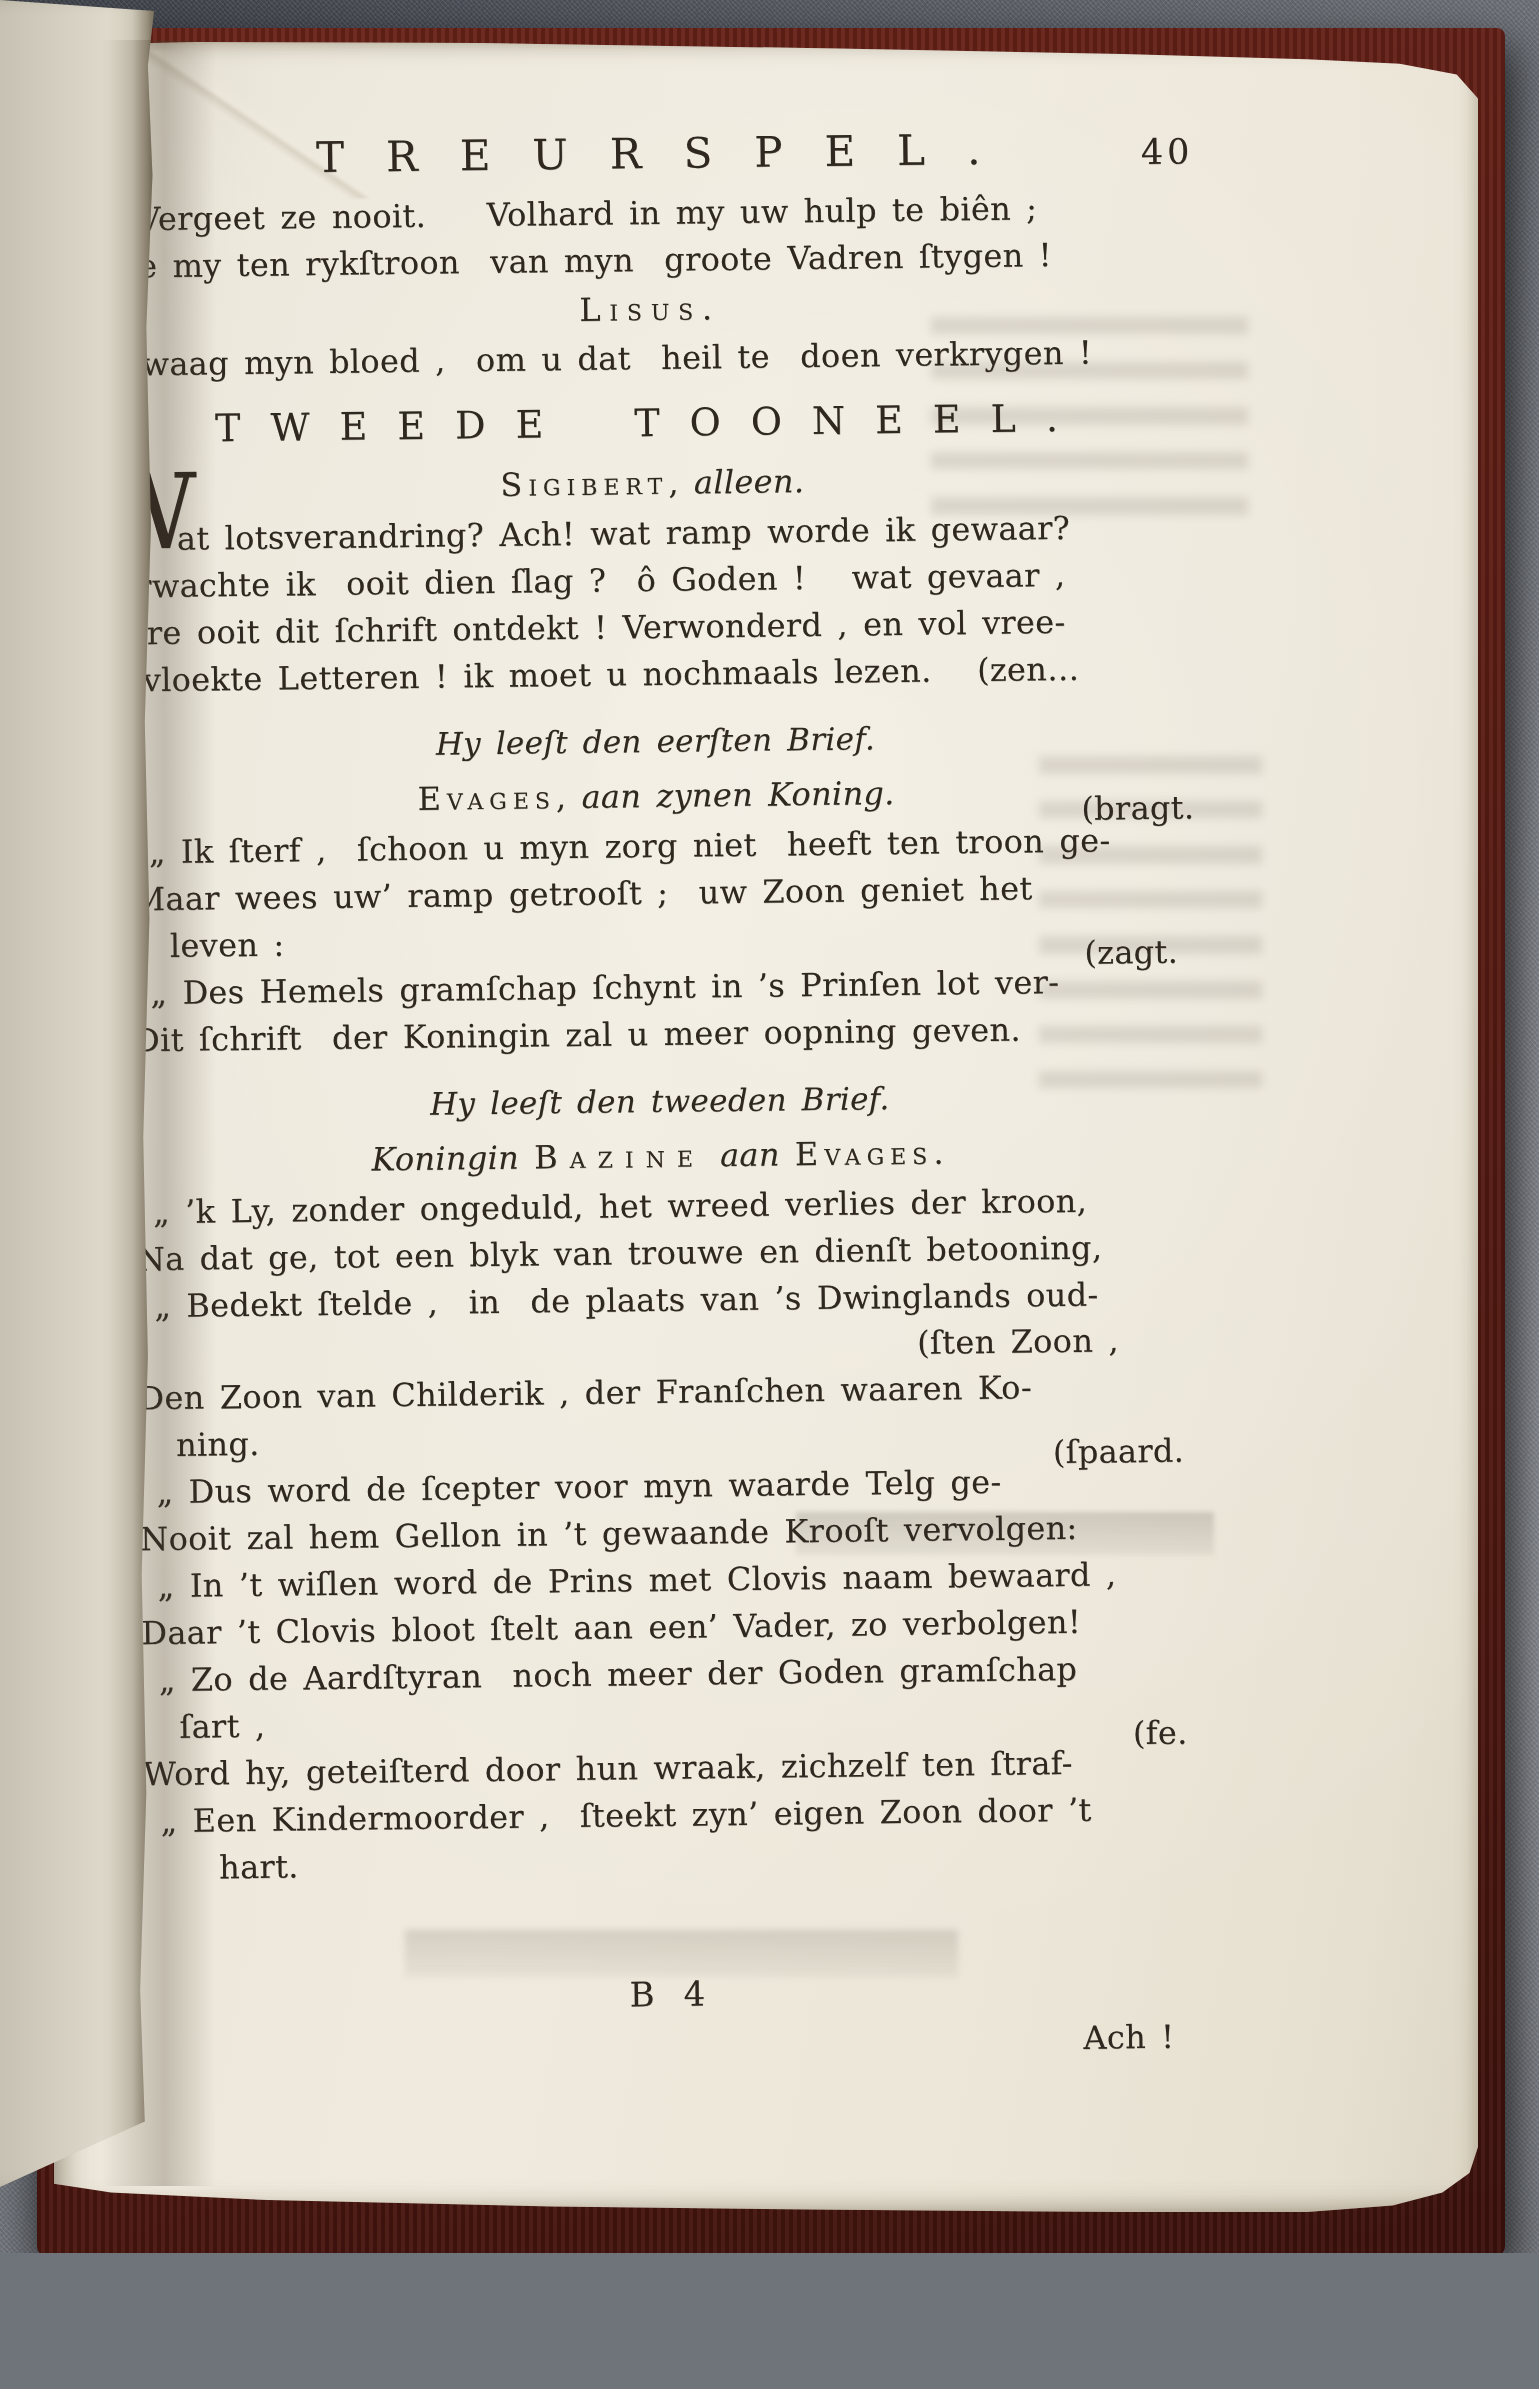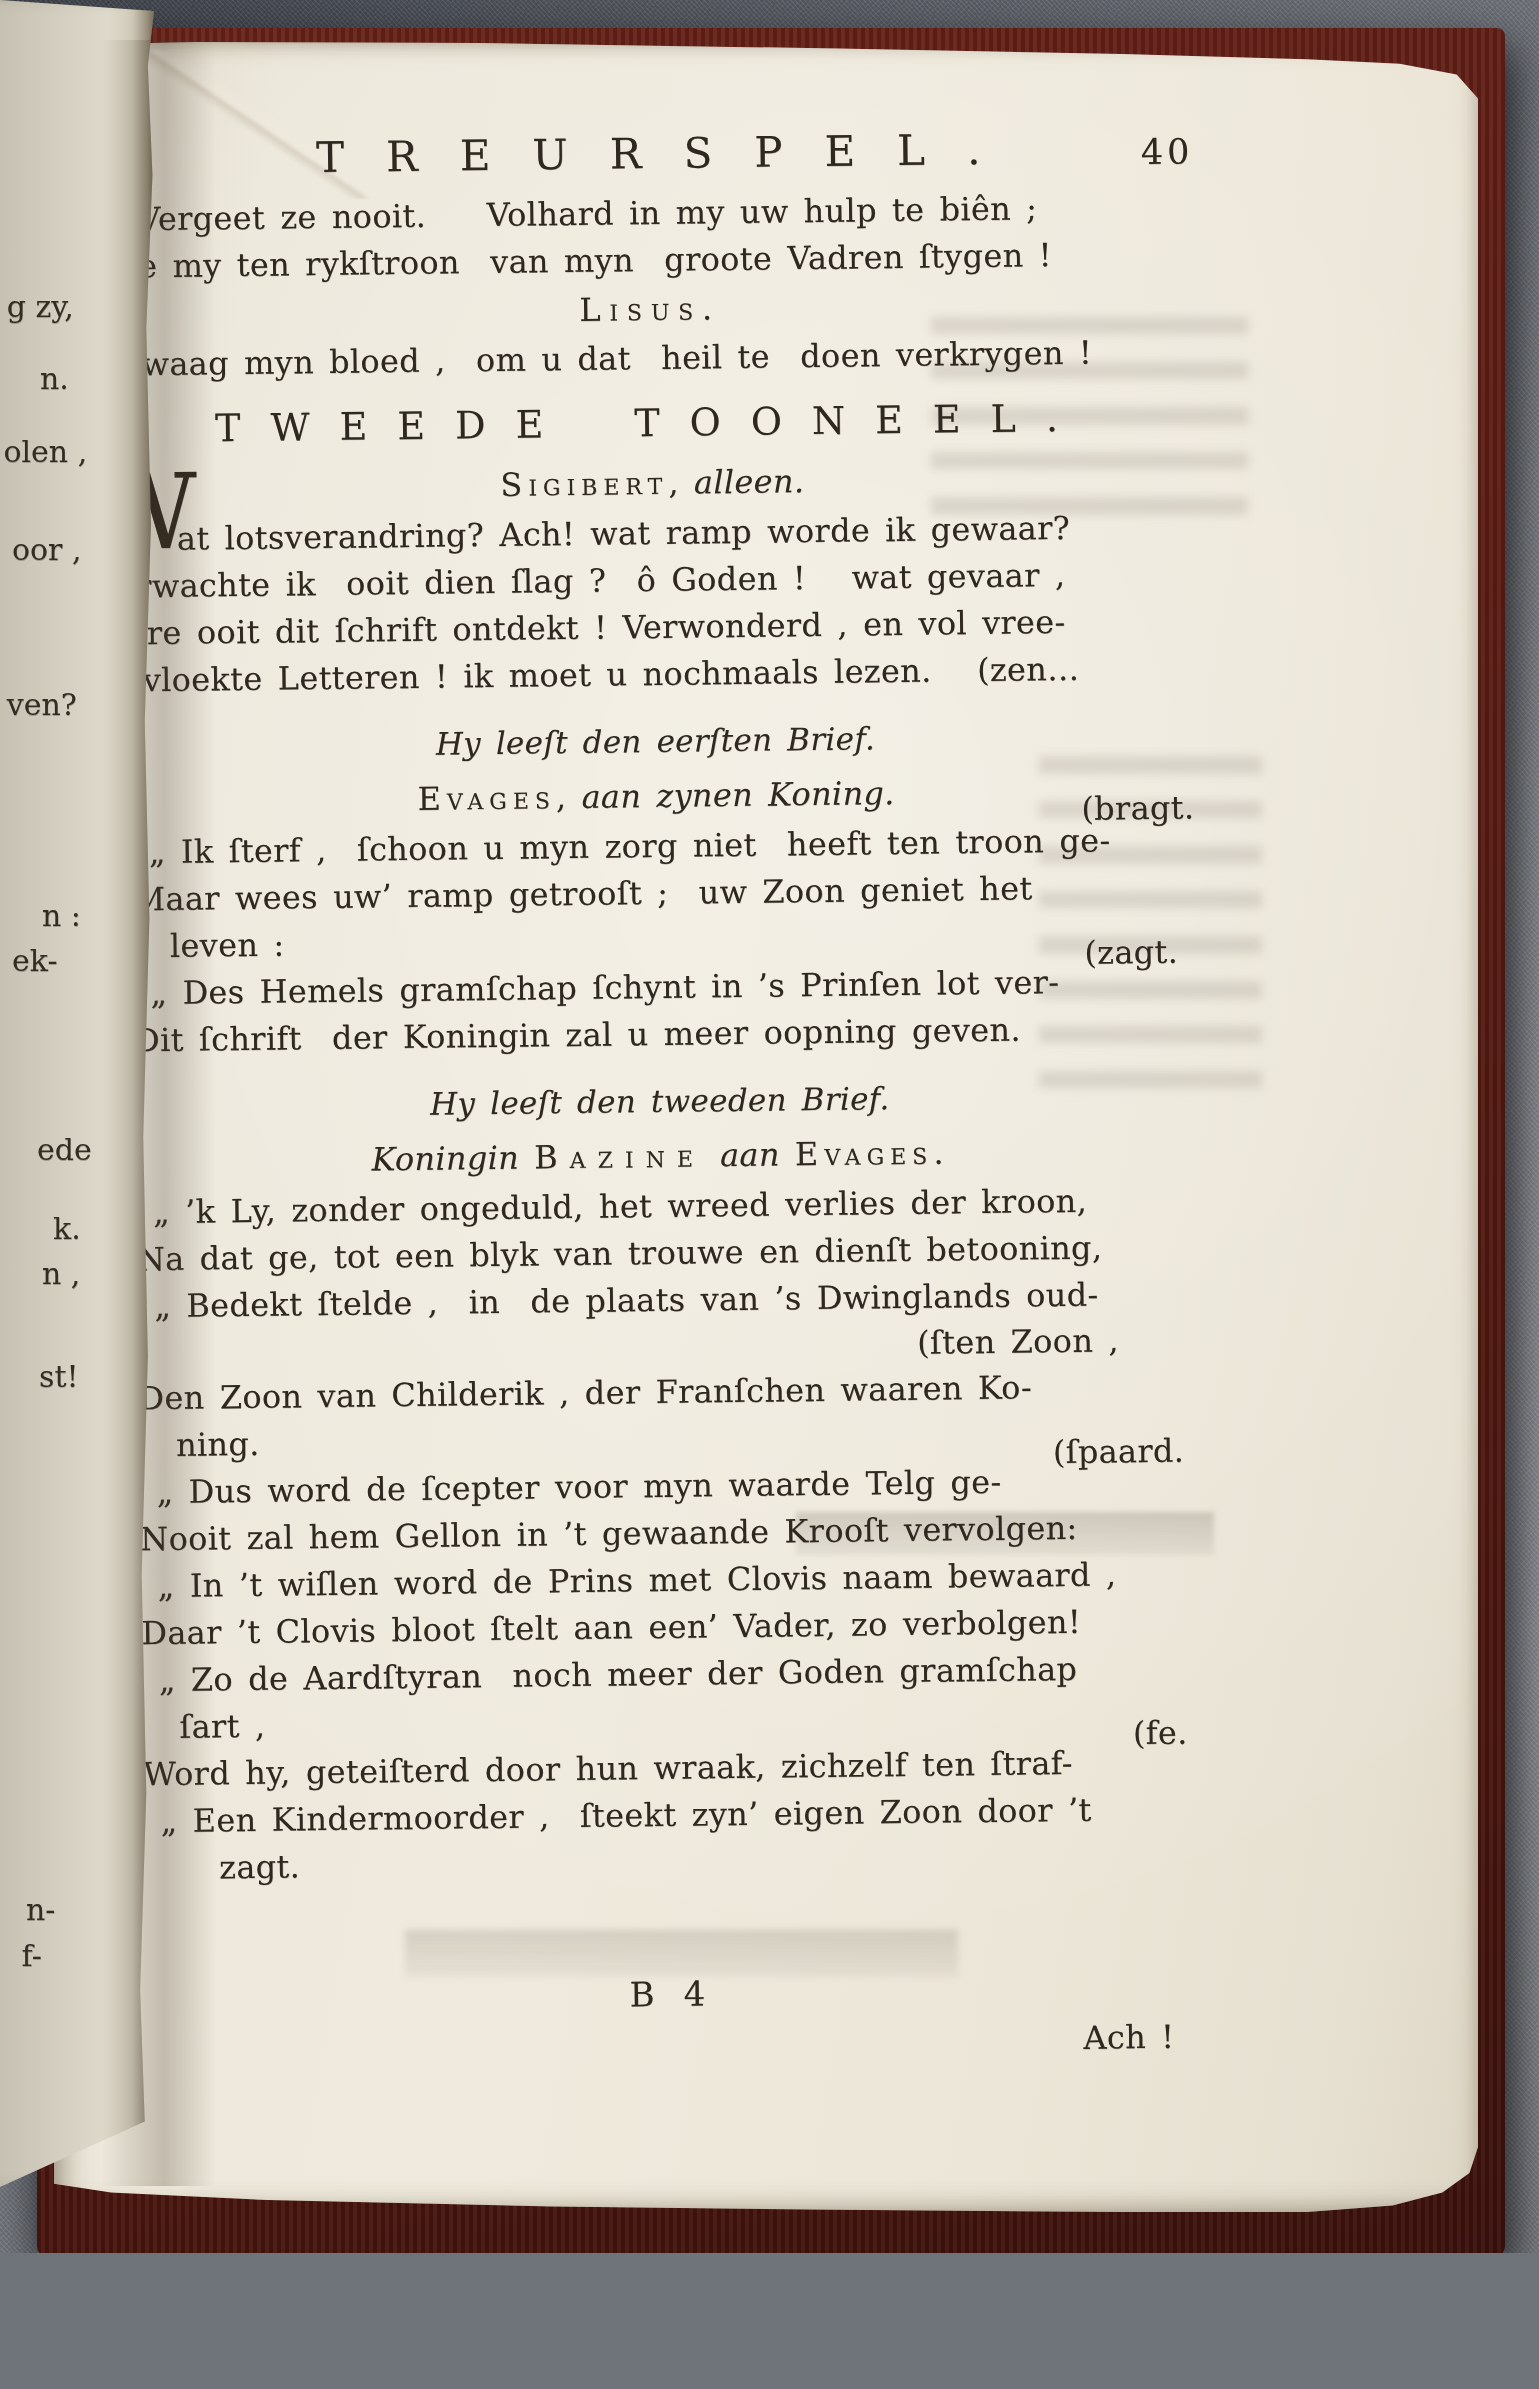--- a/index.html
+++ b/index.html
@@ -119,39 +119,24 @@
         <div class="line quote"><span>„ Den Zoon van Childerik , der Franſchen waaren Ko-</span></div>
         <div class="line turnover indent-2"><span>ning.</span><span class="tail drop">(ſpaard.</span></div>
         <div class="line quote indent-1"><span>„ Dus word de ſcepter voor myn waarde Telg ge-</span></div>
         <div class="line quote"><span>„ Nooit zal hem Gellon in ’t gewaande Krooſt vervolgen:</span></div>
         <div class="line quote indent-1"><span>„ In ’t wiſlen word de Prins met Clovis naam bewaard ,</span></div>
         <div class="line quote"><span>„ Daar ’t Clovis bloot ſtelt aan een’ Vader, zo verbolgen!</span></div>
         <div class="line quote indent-1"><span>„ Zo de Aardſtyran  noch meer der Goden gramſchap</span></div>
         <div class="line turnover indent-2"><span>ſart ,</span><span class="tail drop">(fe.</span></div>
         <div class="line quote"><span>„ Word hy, geteiſterd door hun wraak, zichzelf ten ſtraf-</span></div>
         <div class="line quote indent-1"><span>„ Een Kindermoorder ,  ſteekt zyn’ eigen Zoon door ’t</span></div>
-        <div class="line turnover indent-3"><span>zagt.</span></div>
+        <div class="line turnover indent-3"><span>hart.</span></div>
       </div>
     <div class="line footer-row">
       <span class="sig">B 4</span>
       <span class="catch">Ach !</span>
     </div>
   </div>
 
   <div class="page-left"></div>
-  <div class="fragments">
-      <div class="fragment" style="left: 6.7px; top: 290px;">g zy,</div>
-      <div class="fragment" style="left: 40px; top: 362px;">n.</div>
-      <div class="fragment" style="left: 3.4px; top: 435px;">olen ,</div>
-      <div class="fragment" style="left: 12px; top: 533px;">oor ,</div>
-      <div class="fragment" style="left: 6.7px; top: 688px;">ven?</div>
-      <div class="fragment" style="left: 42px; top: 899px;">n :</div>
-      <div class="fragment" style="left: 12px; top: 944px;">ek-</div>
-      <div class="fragment" style="left: 37px; top: 1133px;">ede</div>
-      <div class="fragment" style="left: 53px; top: 1212px;">k.</div>
-      <div class="fragment" style="left: 42px; top: 1257px;">n ,</div>
-      <div class="fragment" style="left: 39px; top: 1360px;">st!</div>
-      <div class="fragment" style="left: 26px; top: 1893px;">n-</div>
-      <div class="fragment" style="left: 21.6px; top: 1939px;">f-</div>
-    </div>
   <div class="gutter-shade"></div>
 </div>
 
 
 </body></html>

